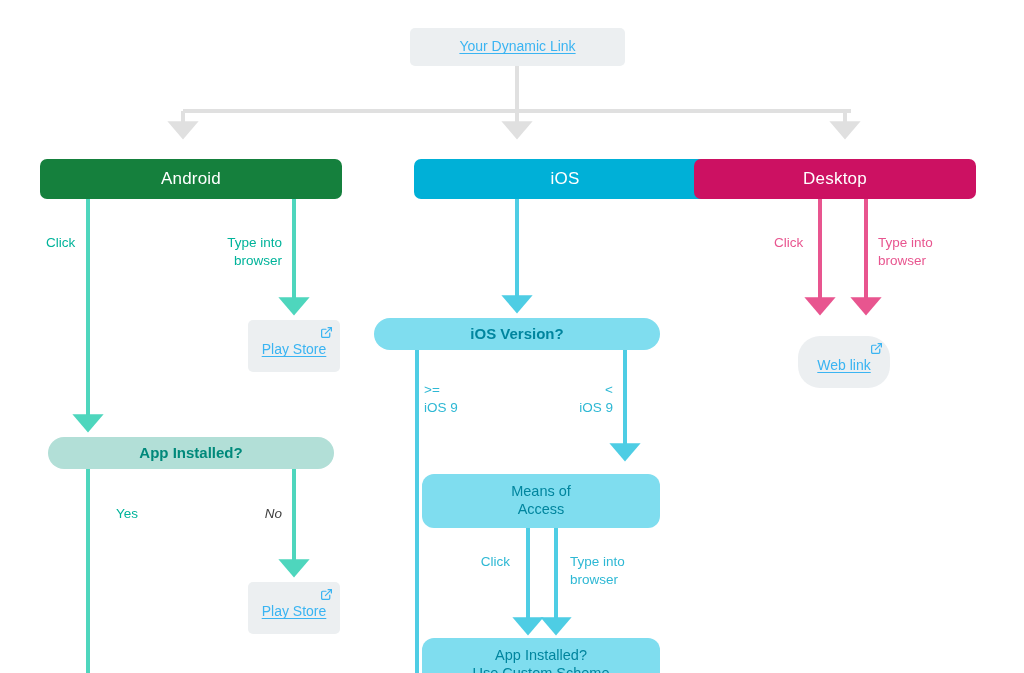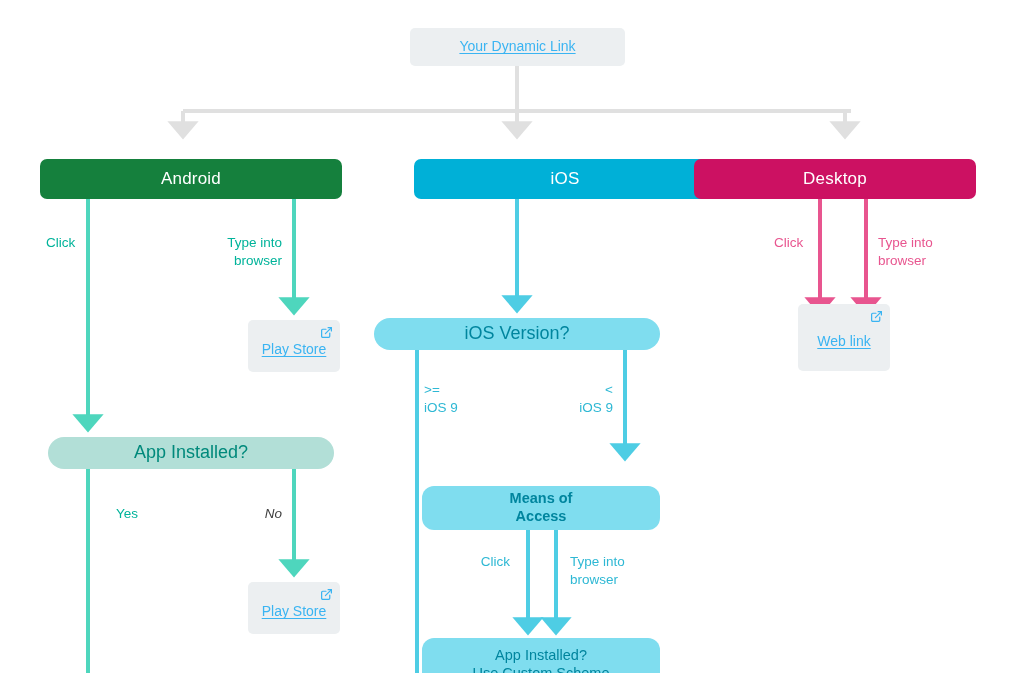--- a/index.html
+++ b/index.html
@@ -33,21 +33,22 @@
   
   .platform {
     border-radius: 7px;
     color: #ffffff;
     font-size: 17px;
     letter-spacing: 0.2px;
   }
   
   .pill {
     border-radius: 26px;
-    font-size: 18px;
+    font-size: 15px;
+    font-weight: bold;
   }
   .rbox {
     border-radius: 12px;
     font-size: 14.5px;
   }
   
   .linkchip {
     background: #eceff1;
     border-radius: 5px;
   }
@@ -193,39 +194,39 @@
 
   <div class="node pill" style="left:374px; top:318px; width:286px; height:32px; background:#7fddef; color:#00859e;">
     <span>iOS Version?</span>
   </div>
 
   <div class="elabel l-left" style="left:424px; top:381px; width:70px; color:#2eb8d4;">&gt;=
 iOS 9</div>
   <div class="elabel l-right" style="left:543px; top:381px; width:70px; color:#2eb8d4;">&lt;
 iOS 9</div>
 
-  <div class="node rbox" style="left:422px; top:486px; width:238px; height:44px; background:#7fddef; color:#00859e;font-weight:bold;">
+  <div class="node rbox" style="left:422px; top:474px; width:238px; height:54px; background:#7fddef; color:#00859e;">
     <span style="white-space:pre-line;">Means of
 Access</span>
   </div>
 
   <div class="elabel l-right" style="left:440px; top:553px; width:70px; color:#2eb8d4;">Click</div>
   <div class="elabel l-left" style="left:570px; top:553px; width:90px; color:#2eb8d4;">Type into
 browser</div>
 
   <div class="node rbox" style="left:422px; top:638px; width:238px; height:54px; background:#7fddef; color:#00859e;">
     <span style="white-space:pre-line;">App Installed?
 Use Custom Scheme</span>
   </div>
 
   <div class="elabel l-left" style="left:774px; top:234px; width:60px; color:#e8558f;">Click</div>
   <div class="elabel l-left" style="left:878px; top:234px; width:90px; color:#e8558f;">Type into
 browser</div>
 
-  <div class="node linkchip" style="left:798px; top:304px; width:92px; height:67px;">
+  <div class="node linkchip" style="left:798px; top:336px; width:92px; height:52px;border-radius:22px;">
     <span class="extlink">
       <svg viewBox="0 0 24 24" fill="none" stroke="currentColor" stroke-width="2.3" stroke-linecap="round" stroke-linejoin="round">
         <path d="M18 13v6a2 2 0 0 1-2 2H5a2 2 0 0 1-2-2V8a2 2 0 0 1 2-2h6"></path>
         <polyline points="15 3 21 3 21 9"></polyline>
         <line x1="10" y1="14" x2="21" y2="3"></line>
       </svg>
     </span>
     <span class="linktext" style="margin-top:8px;">Web link</span>
   </div>
 

